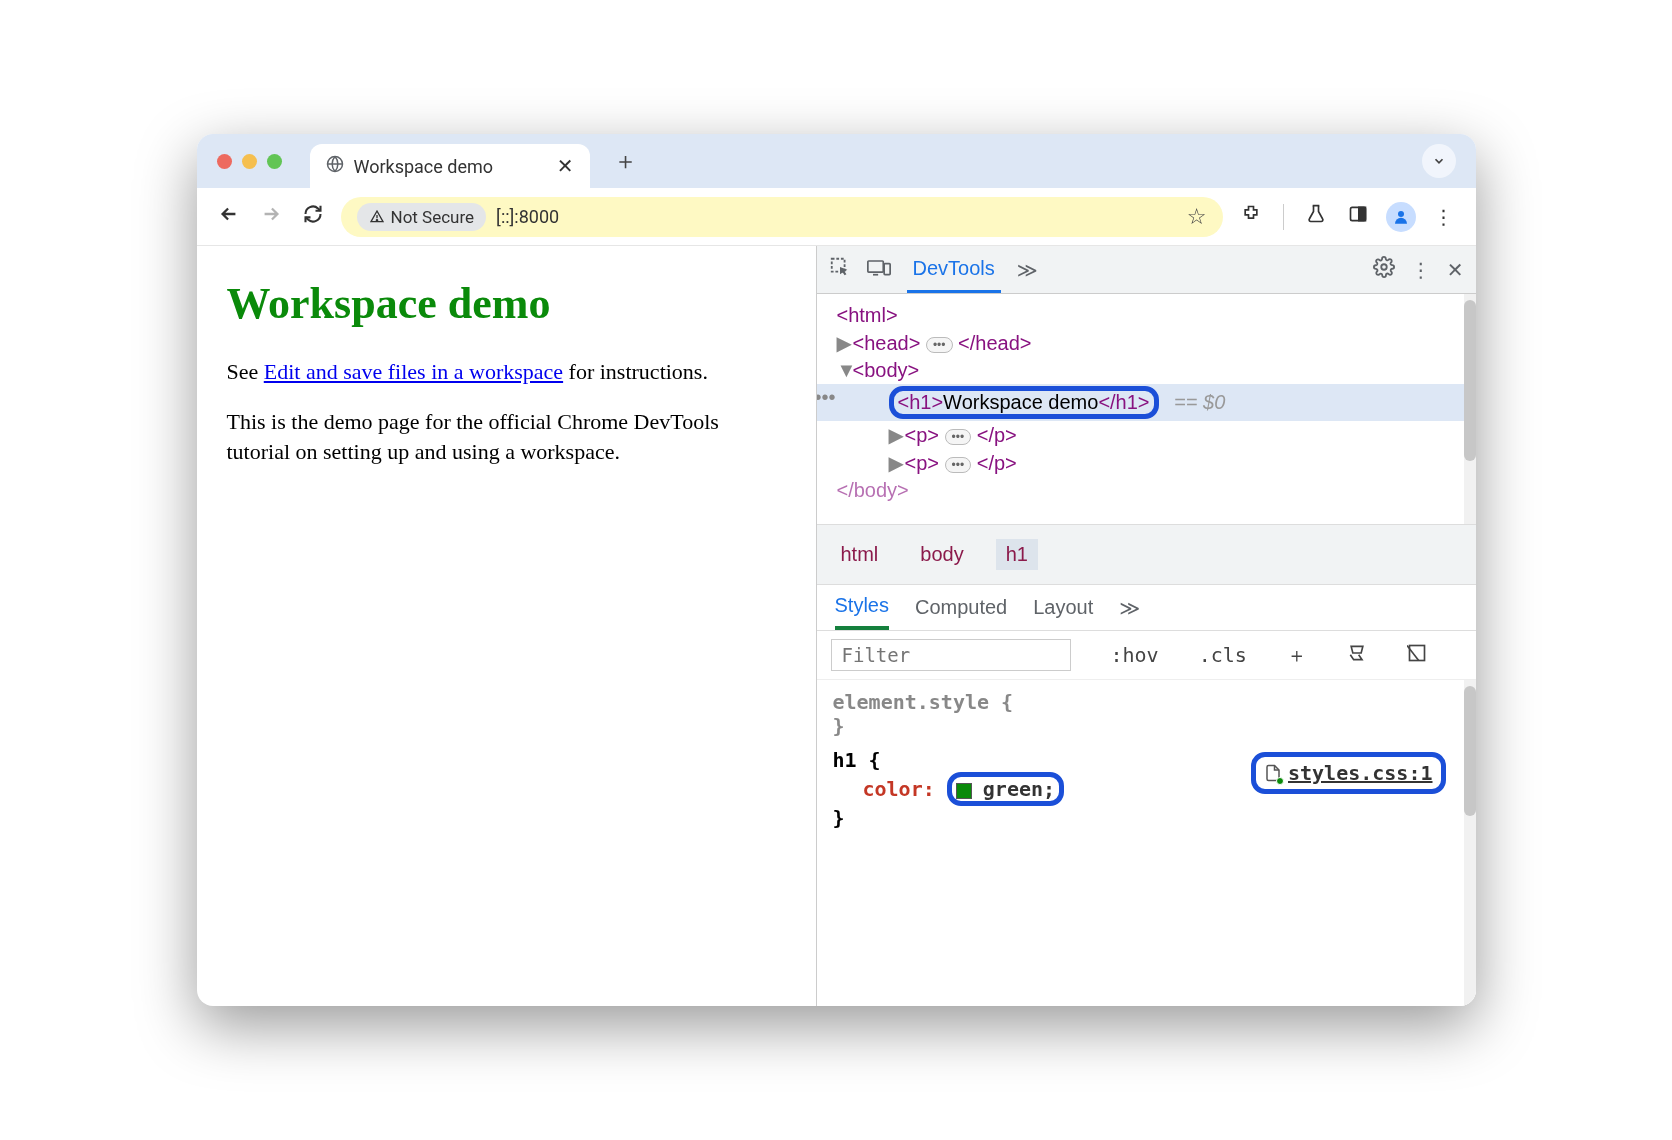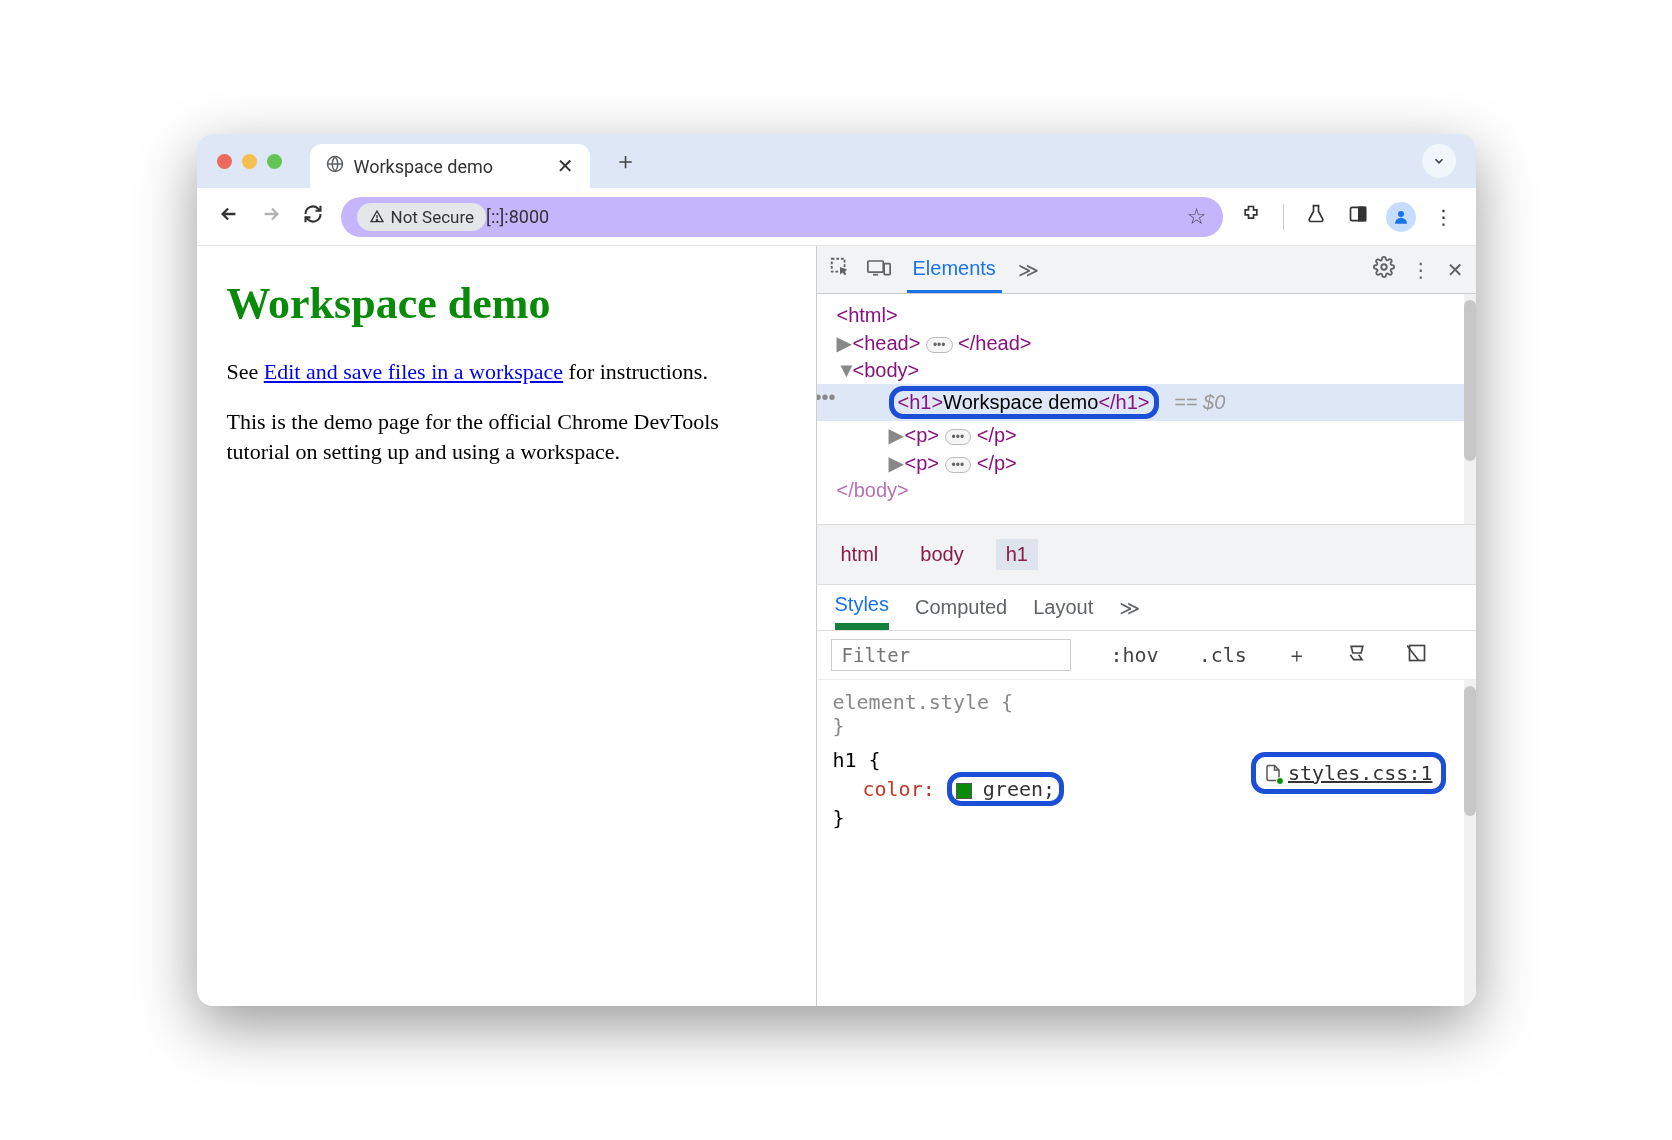--- a/index.html
+++ b/index.html
@@ -66,26 +66,27 @@
     display: flex;
     align-items: center;
     gap: 14px;
     padding: 0 18px;
     border-bottom: 1px solid #e6e6e6;
   }
   .nav-btn { width: 28px; text-align: center; font-size: 22px; color: #333; cursor: pointer; }
   .nav-btn.disabled { color: #b3b3b3; }
   .omnibox {
     flex: 1;
-    background: #c4b5fd;
+    background: #fef9c3;
     border-radius: 22px;
     height: 40px;
     display: flex;
     align-items: center;
     padding: 0 16px;
+    gap: 10px;
     font-size: 18px;
     color: #333;
   }
   .omnibox .security {
     background: #e4e6e8;
     border-radius: 16px;
     padding: 4px 12px;
     display: flex;
     align-items: center;
     gap: 6px;
@@ -173,21 +174,21 @@
     color: #8b1a4b;
     display:flex; gap: 22px;
   }
   .breadcrumb .bc { cursor:pointer; padding: 4px 10px; }
   .breadcrumb .bc.sel { background:#dde4ec; }
   .styles-tabs {
     display:flex; gap:26px; padding: 0 18px; font-size:20px; color:#5f6368;
     border-bottom:1px solid #ddd; height:46px; align-items:center;
   }
   .styles-tabs .st { cursor:pointer; height:100%; display:flex; align-items:center; }
-  .styles-tabs .st.active { color:#1a73e8; border-bottom:7px solid #15803d; }
+  .styles-tabs .st.active { color:#1a73e8; border-bottom:4px solid #15803d; }
   .filter-row {
     display:flex; align-items:center; gap:16px; padding:8px 14px;
     font-family: Menlo, Consolas, monospace; font-size:20px; color:#333;
     border-bottom:1px solid #eee;
   }
   .filter-row input {
     border:1px solid #ccc; padding:4px 10px; font-size:19px; width:240px;
     font-family: inherit; color:#666;
   }
   .filter-row .fbtn { cursor:pointer; color:#444;margin-left:24px; }
@@ -318,21 +319,21 @@
               <path d="M12 12l8 3-3 2 2 3-2 1-2-3-3 2z" fill="#5f6368" stroke="none"></path>
             </svg>
         </span>
         <span class="iconbtn">
           <svg width="24" height="20" viewBox="0 0 28 20" fill="none" stroke="#5f6368" stroke-width="2">
               <rect x="1" y="3" width="18" height="13" rx="1"></rect>
               <line x1="7" y1="19" x2="13" y2="19"></line>
               <rect x="20" y="6" width="7" height="13" rx="1"></rect>
             </svg>
         </span>
-        <span class="tab-label active">Elements</span>
+        <span class="tab-label active">DevTools</span>
         <span class="iconbtn">≫</span>
         <span class="spacer"></span>
         <span class="iconbtn">
           <svg width="22" height="22" viewBox="0 0 24 24" fill="none" stroke="#5f6368" stroke-width="2">
               <circle cx="12" cy="12" r="3"></circle>
               <path d="M19.4 15a1.7 1.7 0 00.3 1.8l.1.1a2 2 0 11-2.8 2.8l-.1-.1a1.7 1.7 0 00-1.8-.3 1.7 1.7 0 00-1 1.5V21a2 2 0 01-4 0v-.1a1.7 1.7 0 00-1-1.5 1.7 1.7 0 00-1.8.3l-.1.1a2 2 0 11-2.8-2.8l.1-.1a1.7 1.7 0 00.3-1.8 1.7 1.7 0 00-1.5-1H3a2 2 0 010-4h.1a1.7 1.7 0 001.5-1 1.7 1.7 0 00-.3-1.8l-.1-.1a2 2 0 112.8-2.8l.1.1a1.7 1.7 0 001.8.3h0a1.7 1.7 0 001-1.5V3a2 2 0 014 0v.1a1.7 1.7 0 001 1.5 1.7 1.7 0 001.8-.3l.1-.1a2 2 0 112.8 2.8l-.1.1a1.7 1.7 0 00-.3 1.8v0a1.7 1.7 0 001.5 1H21a2 2 0 010 4h-.1a1.7 1.7 0 00-1.5 1z"></path>
             </svg>
         </span>
         <span class="iconbtn">⋮</span>
         <span class="iconbtn">✕</span>
@@ -383,21 +384,21 @@
             </svg>
         </span>
         <span class="fbtn">
           <svg width="20" height="20" viewBox="0 0 24 24" fill="none" stroke="#444" stroke-width="2">
               <rect x="3" y="3" width="18" height="18"></rect>
               <line x="14" y1="3" x2="14" y2="21"></line>
             </svg>
         </span>
       </div>
 
-      <div style="display:flex; flex:1; overflow:hidden;">
+      <div style="display:flex; flex:1; overflow:hidden;font-weight:bold;">
         <div class="styles-body" style="flex:1;">
           <div class="rule">
             <div class="gray">element.style {</div>
             <div class="gray">}</div>
           </div>
           <div class="rule" style="margin-top:10px;">
             <div>h1 {</div>
             <div>
               <span class="prop"><span>color</span>:</span>
               <span class="highlight-box">

